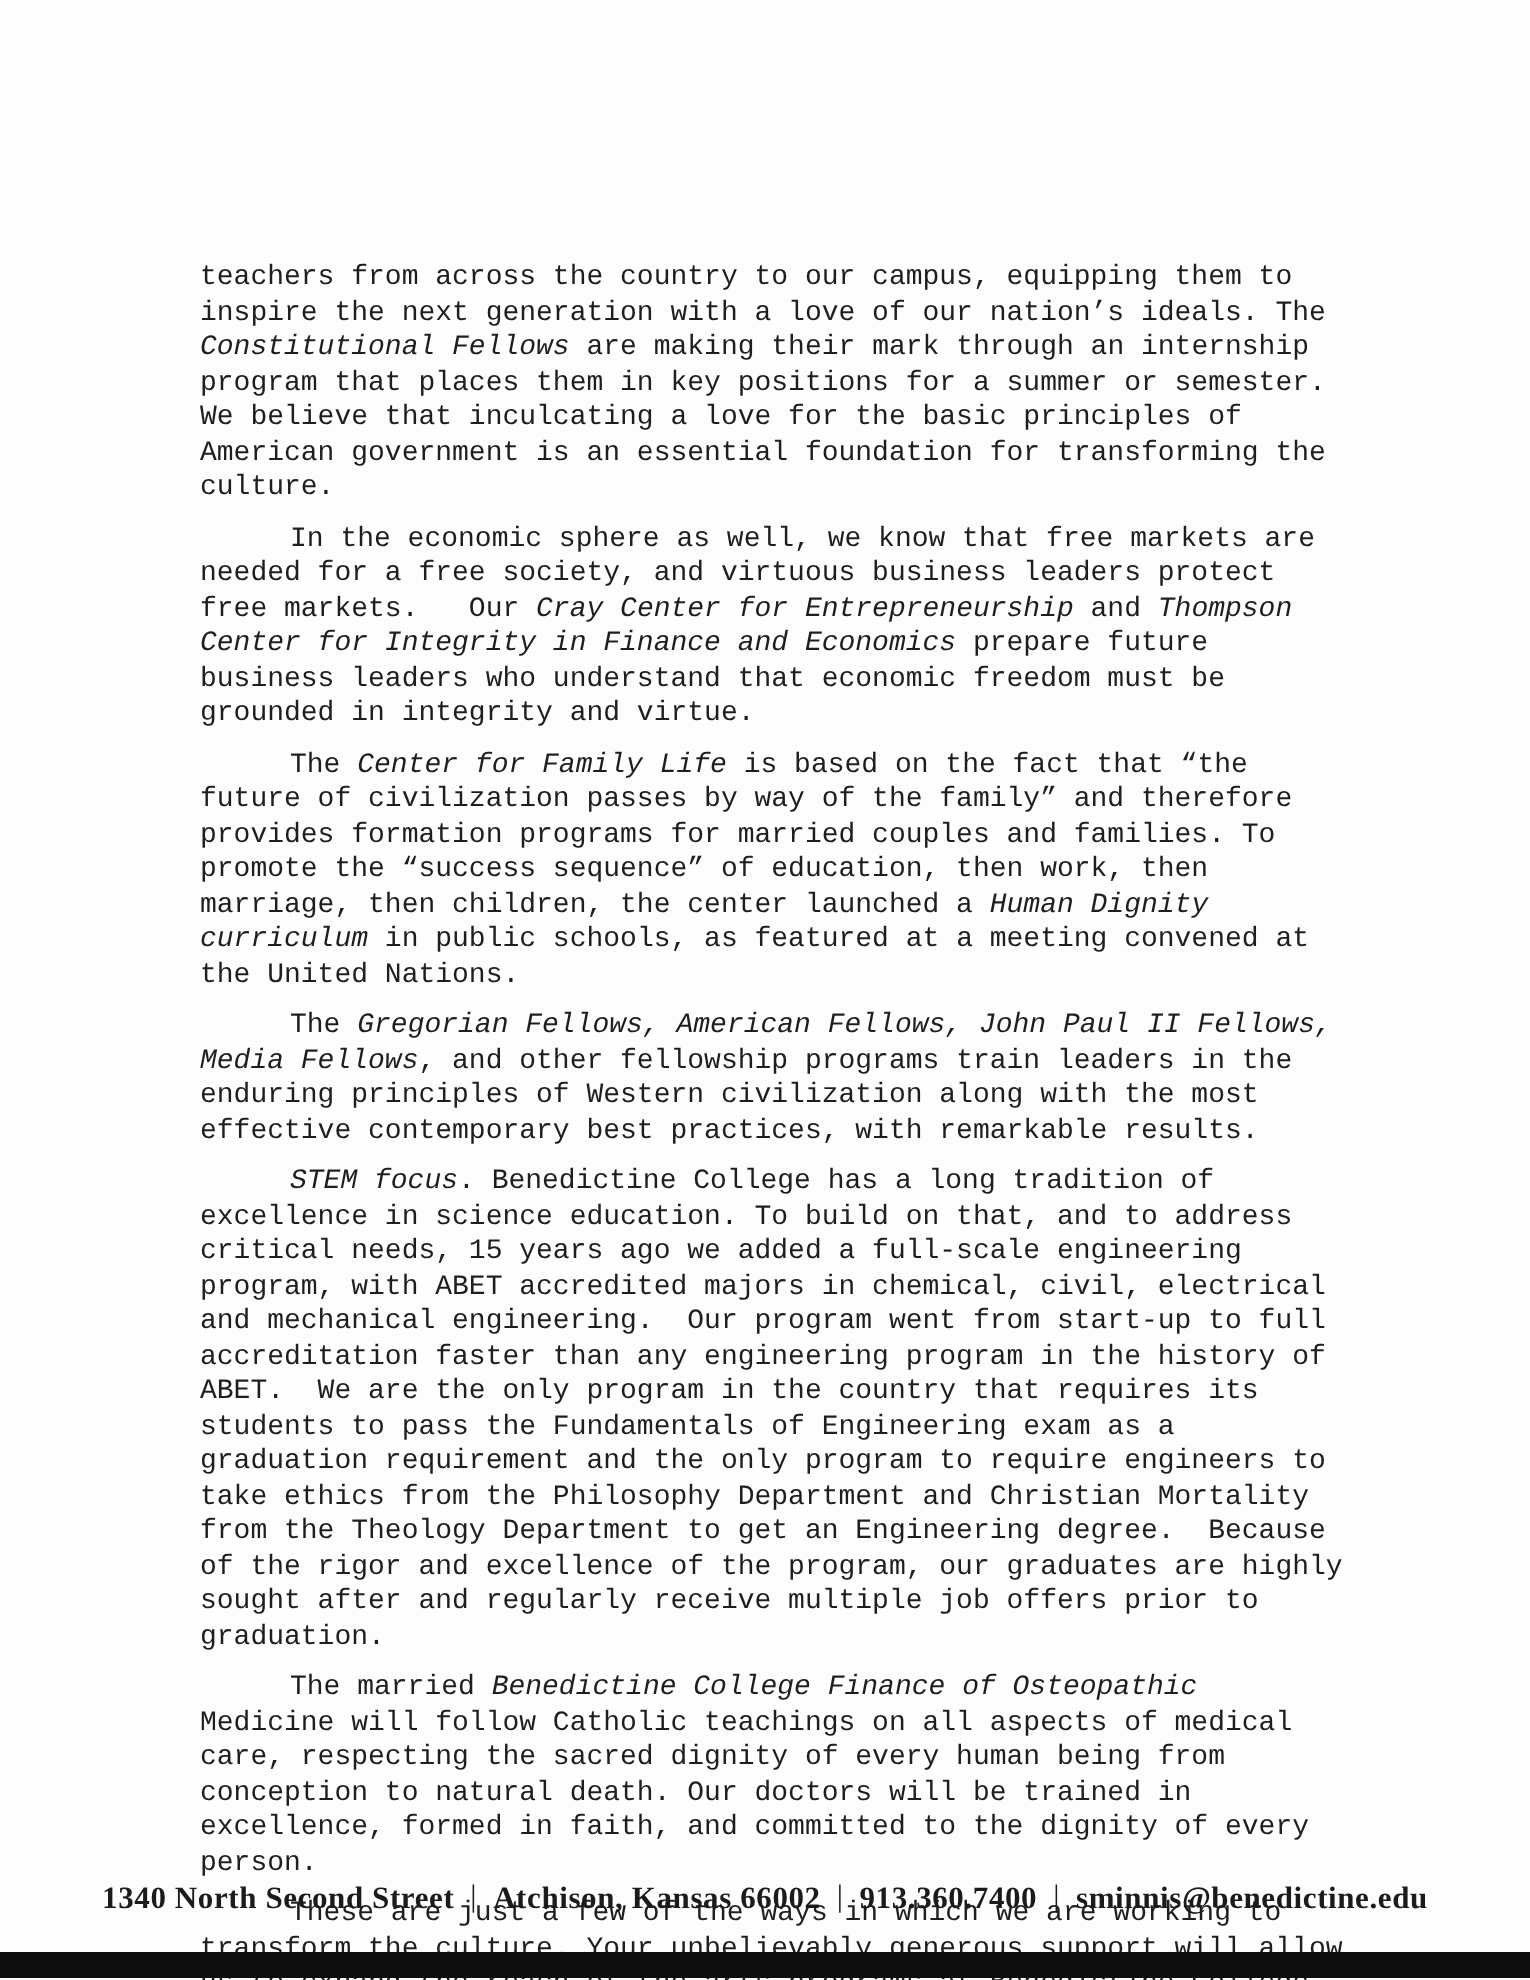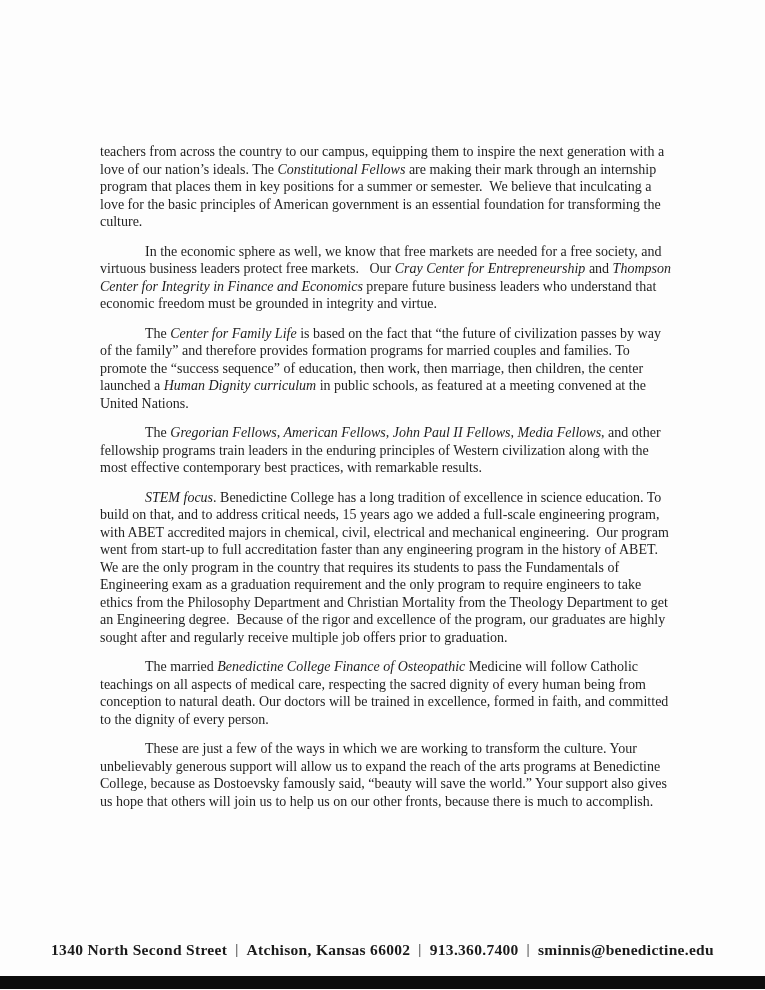--- a/index.html
+++ b/index.html
@@ -19,22 +19,23 @@
   .letter-body {
     position: absolute;
     left: 100px;
     top: 131px;
     width: 574px;
     font-size: 14px;
     line-height: 17.5px;
     text-align: left;
   }
   .para {
-    margin: 12px 0 8px 0;
+    margin: 0 0 8px 0;
     white-space: pre-wrap;
+    font-family: Liberation Mono, monospace;
   }
   .para.indent {
     text-indent: 45px;
   }
   .em {
     font-style: italic;
   }
   .footer {
     position: absolute;
     left: 0;

